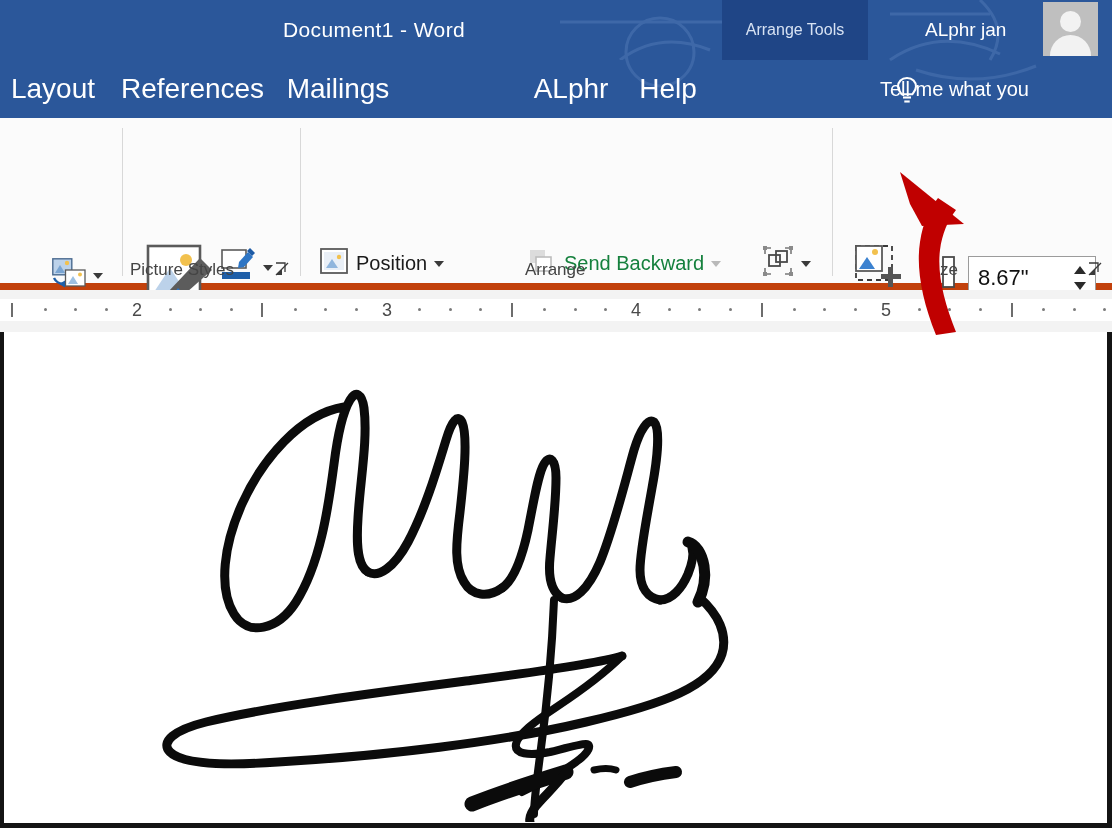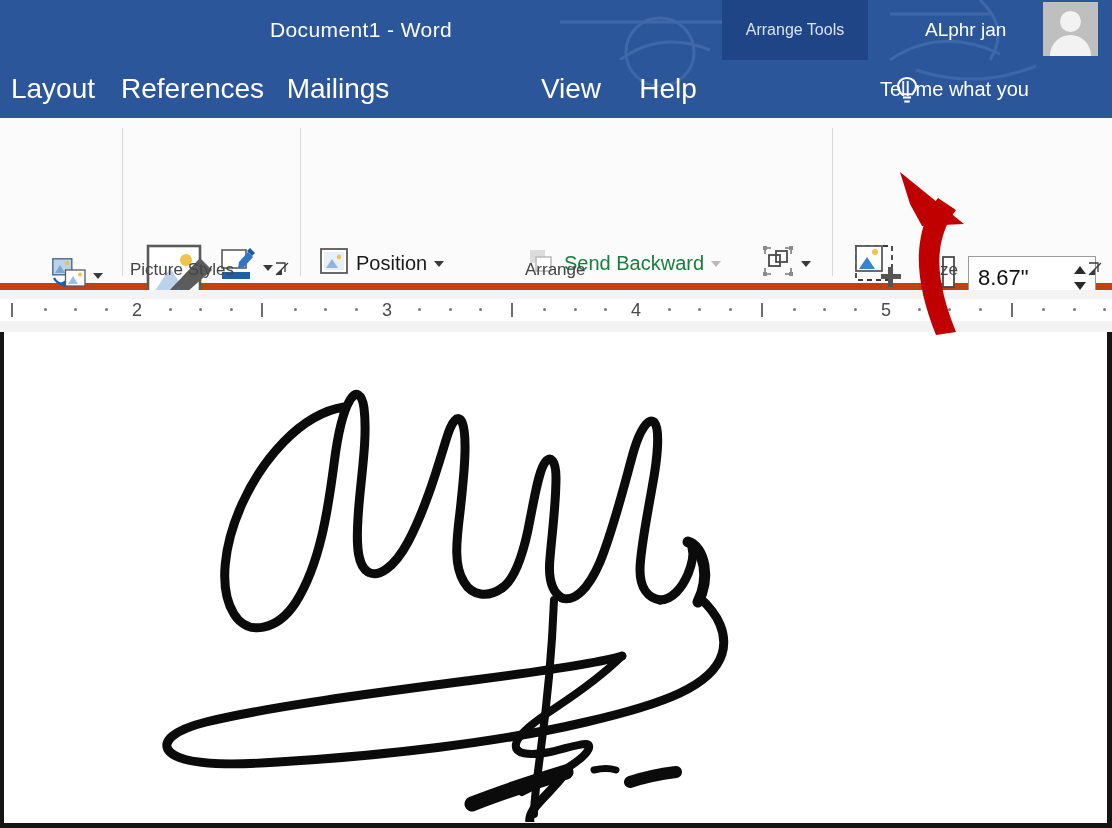--- a/index.html
+++ b/index.html
@@ -41,20 +41,21 @@
     position: absolute;
     left: 0; top: 0;
     width: 722px; height: 60px;
     display: flex;
     align-items: center;
     justify-content: center;
     color: #ffffff;
     font-size: 21px;
     letter-spacing: .4px;
     white-space: nowrap;
+    padding-left: 13px;
   }
   .picture-tools {
     position: absolute;
     left: 722px; top: 0;
     width: 146px; height: 60px;
     background: #1f4586;
     display: flex;
     align-items: center;
     justify-content: center;
     color: #d7e2f3;
@@ -348,21 +349,21 @@
         <circle cx="100" cy="52" r="34"></circle>
         <path d="M330 60 q50 -34 110 -6"></path>
         <path d="M420 0 q30 28 10 60"></path>
         <path d="M356 70 q60 20 120 -4"></path>
       </g>
     </svg>
 
     <div class="tab" style="left:8px;width:90px;">Layout</div>
     <div class="tab" style="left:120px;width:145px;">References</div>
     <div class="tab" style="left:280px;width:116px;">Mailings</div>
-    <div class="tab" style="left:530px;width:82px;">View</div>
+    <div class="tab" style="left:530px;width:82px;">ALphr</div>
     <div class="tab" style="left:628px;width:80px;">Help</div>
 
     <svg class="bulb" viewBox="0 0 28 30">
       <path d="M14 2 C8.5 2 5 6 5 10.6 c0 3.6 2.4 5.6 3.6 7.6 h10.8 c1.2 -2 3.6 -4 3.6 -7.6 C23 6 19.5 2 14 2 Z" fill="none" stroke="#ffffff" stroke-width="2.1"></path>
       <path d="M10 21.5 h8" stroke="#ffffff" stroke-width="2.1" fill="none"></path>
       <path d="M11.3 25.5 h5.4" stroke="#ffffff" stroke-width="2.1" fill="none"></path>
     </svg>
 
     <div class="tellme">
       <span>Tell me what you</span>

